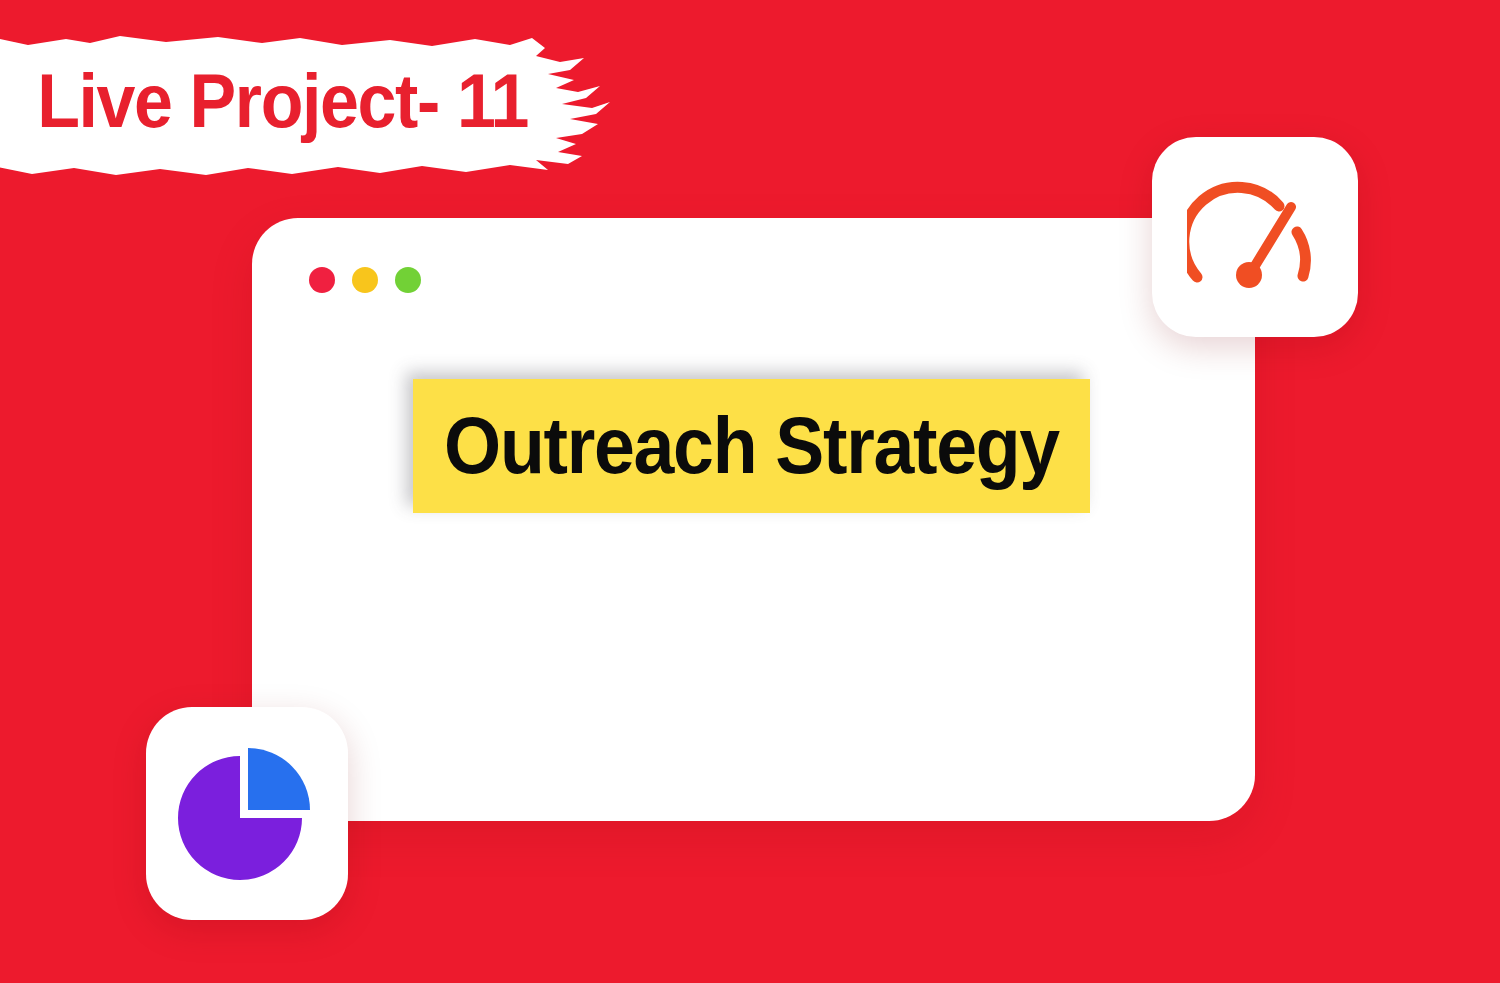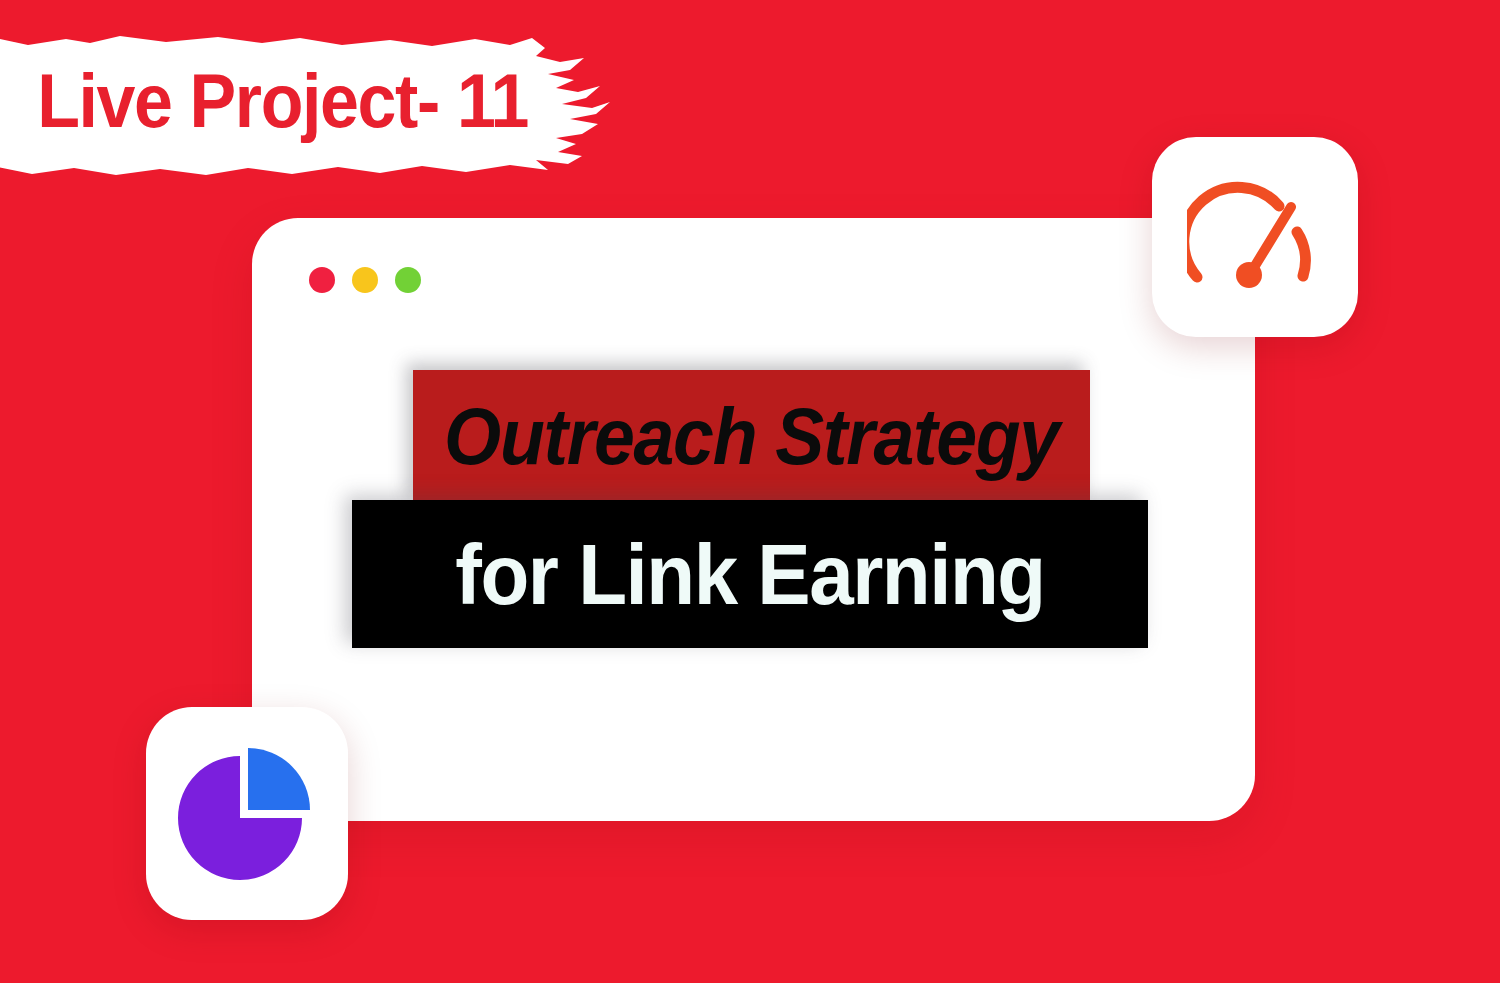--- a/index.html
+++ b/index.html
@@ -77,26 +77,25 @@
 
   
   #headline-group {
     position: absolute;
     left: 0; top: 0;
     width: 1003px; height: 603px;
   }
   #title-line1-panel {
     position: absolute;
     left: 161px;
-    top: 152px;
+    top: 161px;
     width: 677px;
     height: 134px;
-    background: #b91c1c;
+    background: #fde047;
     box-shadow: -7px -7px 16px rgba(70, 70, 80, 0.30);
-    font-style: italic;
   }
   #title-line1 {
     position: absolute;
     left: 0;
     top: 0;
     width: 677px;
     height: 134px;
     display: flex;
     align-items: center;
     justify-content: center;
@@ -189,23 +188,20 @@
     <div id="traffic-lights">
       <span class="dot red"></span>
       <span class="dot yellow"></span>
       <span class="dot green"></span>
     </div>
 
     <div id="headline-group">
       <div id="title-line1-panel">
         <div id="title-line1">Outreach Strategy</div>
       </div>
-      <div id="title-line2-panel">
-        <div id="title-line2">for Link Earning</div>
-      </div>
     </div>
 
   </div>
 
   <div id="gauge-card" class="icon-card">
     <svg width="136" height="120" viewBox="0 0 136 120" xmlns="http://www.w3.org/2000/svg">
 
       <path d="M10,100 A52,52 0 0 1 92,29" fill="none" stroke="#F04E23" stroke-width="11" stroke-linecap="round"></path>
 
       <path d="M110,55 A52,52 0 0 1 116,99" fill="none" stroke="#F04E23" stroke-width="11" stroke-linecap="round"></path>

